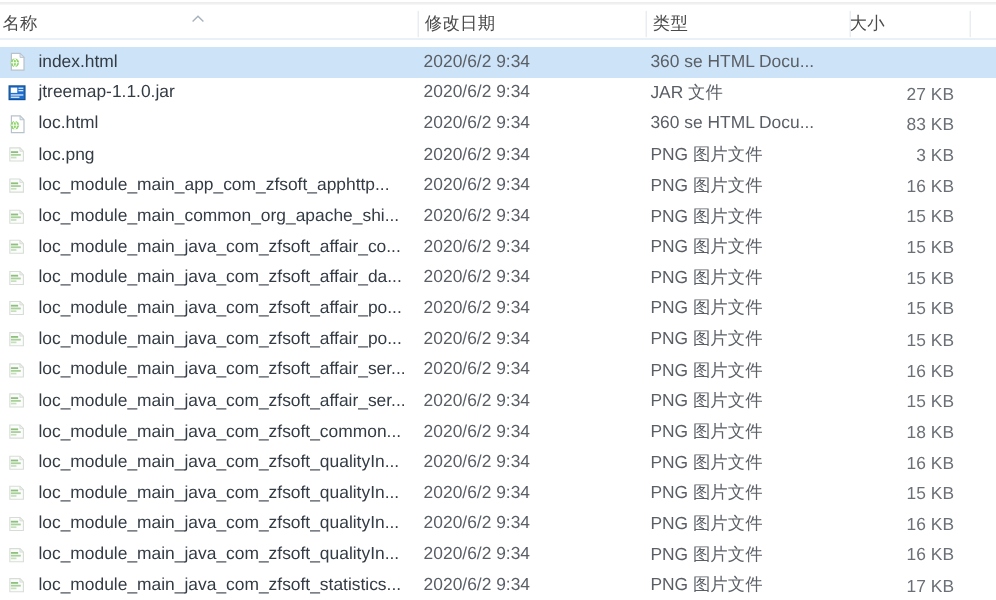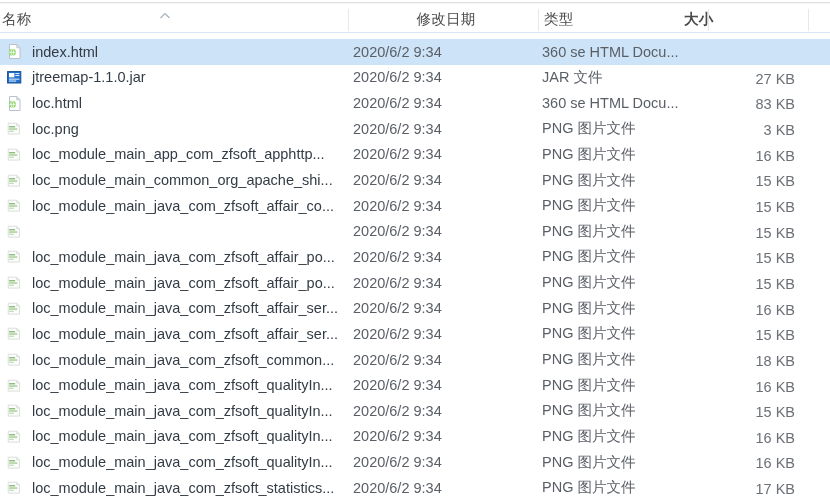--- a/index.html
+++ b/index.html
@@ -27,23 +27,23 @@
     display:flex;align-items:center;
     font-size:14.5px;color:#4a4a4a;
     letter-spacing:.2px;
     box-sizing:border-box;
     white-space:nowrap;
   }
   .hcell .hlabel{padding-left:4px;}
   .hsep{position:absolute;top:4px;width:1px;height:22px;background:#e4e9ee;}
 
   .h-name{left:-2px;width:350px;}
-  .h-date{left:350px;width:188px;justify-content:center;}
+  .h-date{left:350px;width:188px;}
   .h-type{left:540px;width:168px;}
-  .h-size{left:680px;width:98px;font-weight:bold;}
+  .h-size{left:704px;width:98px;}
 
   .sort-arrow{
     position:absolute;left:160px;top:6px;
     width:14px;height:10px;
     color:#9aa6b2;font-size:13px;line-height:10px;
     text-align:center;
   }
 
   
   .rows{position:absolute;left:0;top:39px;width:830px;height:461px;overflow:hidden;}
@@ -277,20 +277,21 @@
         <div class="cell c-name">
           <span class="icon">
             <svg width="17" height="17" viewBox="0 0 17 17">
               <path d="M2.2 3.2 h8.4 l2.9 2.9 v8.0 h-11.3 z" fill="#fbfcfb" stroke="#d6ddd6" stroke-width="0.9"></path>
               <path d="M10.6 3.2 v2.9 h2.9 z" fill="#eef2ee" stroke="#d6ddd6" stroke-width="0.7"></path>
               <rect x="3.1" y="6.0" width="6.0" height="1.5" fill="#8fbf7e"></rect>
               <rect x="3.1" y="8.3" width="8.2" height="1.5" fill="#a9cf9a"></rect>
               <rect x="3.1" y="10.6" width="4.6" height="1.4" fill="#c4dfba"></rect>
             </svg>
           </span>
+          <span class="fname">loc_module_main_java_com_zfsoft_affair_da...</span>
         </div>
         <div class="cell c-date">
           <span>2020/6/2 9:34</span>
         </div>
         <div class="cell c-type">
           <span>PNG 图片文件</span>
         </div>
         <div class="cell c-size">
           <span>15 KB</span>
         </div>

